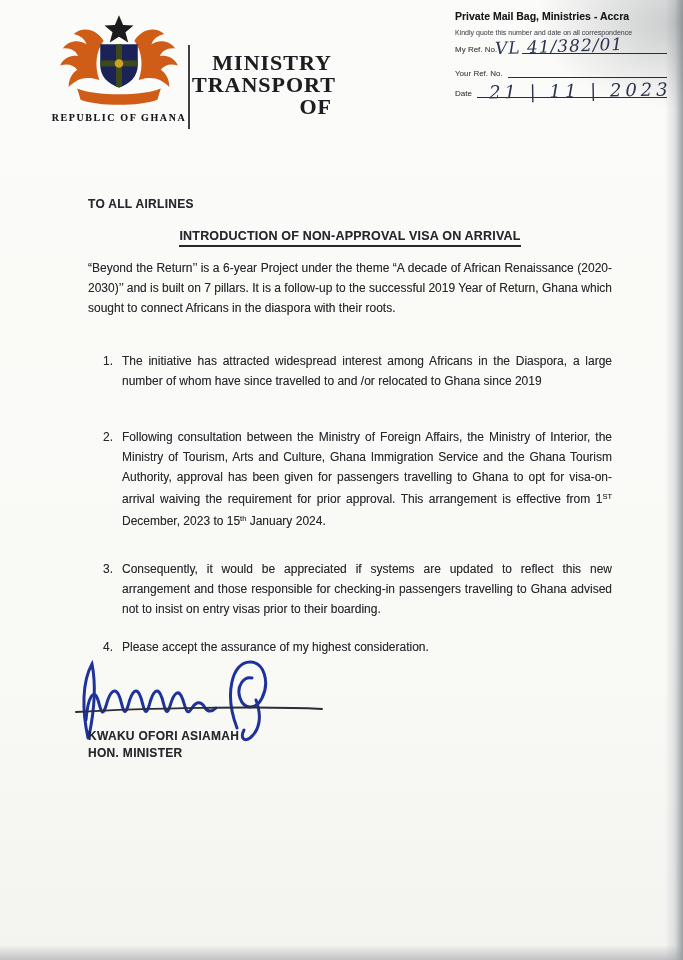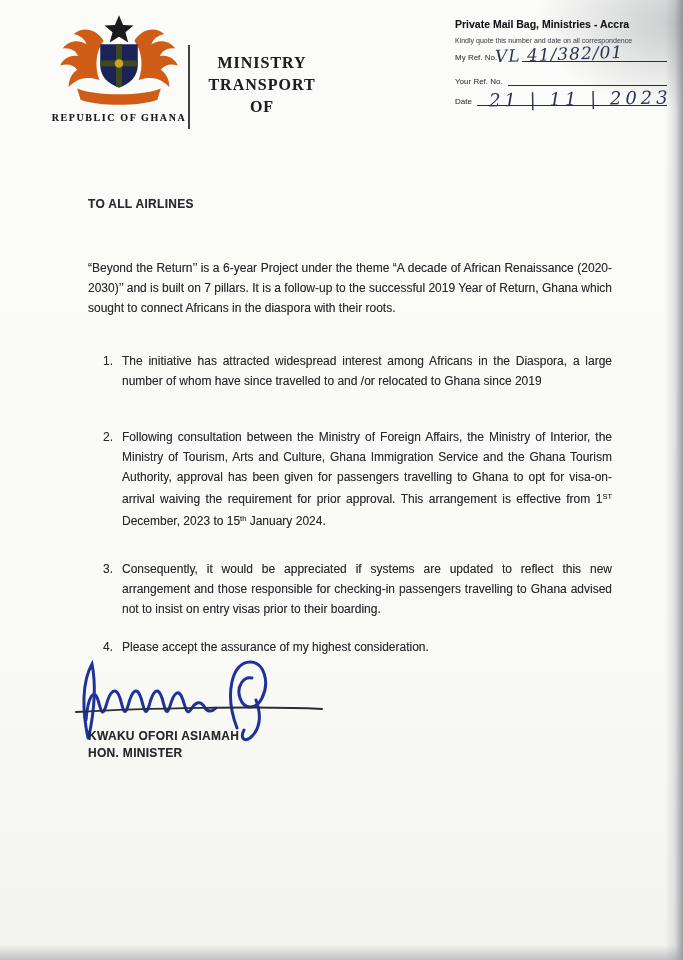--- a/index.html
+++ b/index.html
@@ -23,24 +23,24 @@
     background: linear-gradient(to top, rgba(150,154,158,0.55), rgba(150,154,158,0)); }
   .corner-smudge { position: absolute; top: 0; right: 0; width: 160px; height: 115px;
     background: radial-gradient(ellipse at 100% 20%, rgba(122,128,134,0.40), rgba(122,128,134,0) 65%); }
 
   
   .emblem { position: absolute; left: 55px; top: 15px; width: 128px; height: 96px; }
   .republic { position: absolute; left: 50px; top: 112px; width: 138px; text-align: center;
     font-family: "Liberation Serif", serif; font-weight: bold; font-size: 10px;
     letter-spacing: 1.6px; color: #17181c; white-space: nowrap; }
   .lh-divider { position: absolute; left: 188px; top: 45px; width: 2px; height: 84px; background: #3f3f44; }
-  .ministry { position: absolute; left: 192px; top: 52px; width: 140px; text-align: center;
-    font-family: "Liberation Serif", serif; font-weight: bold; font-size: 16px;
+  .ministry { position: absolute; left: 192px; top: 52px; width: 140px; text-align: right;
+    font-family: "Liberation Serif", serif; font-weight: bold; font-size: 22px;
     line-height: 22px; letter-spacing: 1px; color: #1d1e22; }
-  .lh-right { position: absolute; left: 455px; top: 16px; width: 212px; }
+  .lh-right { position: absolute; left: 455px; top: 8px; width: 212px; }
   .addr { font-weight: bold; font-size: 10.5px; line-height: 16px; color: #17181c; white-space: nowrap; }
   .note { margin-top: 5px; font-size: 7px; color: #5a5e64; white-space: nowrap; }
   .row { display: flex; align-items: flex-end; position: relative; }
   .row-myref { margin-top: 7px; gap: 20px; }
   .row-yourref { margin-top: 13px; }
   .row-date { margin-top: 9px; }
   .lbl { font-size: 8px; color: #45484e; white-space: nowrap; padding-right: 5px; }
   .line { flex: 1; border-bottom: 1.5px solid #2a2d33; height: 10px; }
   .hand { position: absolute; font-family: "DejaVu Serif", serif; font-style: italic;
     color: #2b3450; white-space: nowrap; text-shadow: none; }
@@ -121,20 +121,23 @@
 
     <div class="row row-date">
       <span class="lbl">Date</span>
       <span class="line"></span>
       <span class="hand hand-date">21 | 11 | 2023</span>
     </div>
   </div>
 
   <div class="salutation">TO ALL AIRLINES</div>
 
+  <div class="subject-wrap">
+    <span class="subject">INTRODUCTION OF NON-APPROVAL VISA ON ARRIVAL</span>
+  </div>
 
   <p class="intro">“Beyond the Return’’ is a 6-year Project under the theme “A decade of African Renaissance (2020-2030)’’ and is built on 7 pillars.  It is a follow-up to the successful 2019 Year of Return, Ghana which sought to connect Africans in the diaspora with their roots.</p>
 
   <div class="li li-1">
     <span class="num">1.</span>
     <span class="txt">The initiative has attracted widespread interest among Africans in the Diaspora, a large number of whom have since travelled to and /or relocated to Ghana since 2019</span>
   </div>
 
   <div class="li li-2">
     <span class="num">2.</span>

